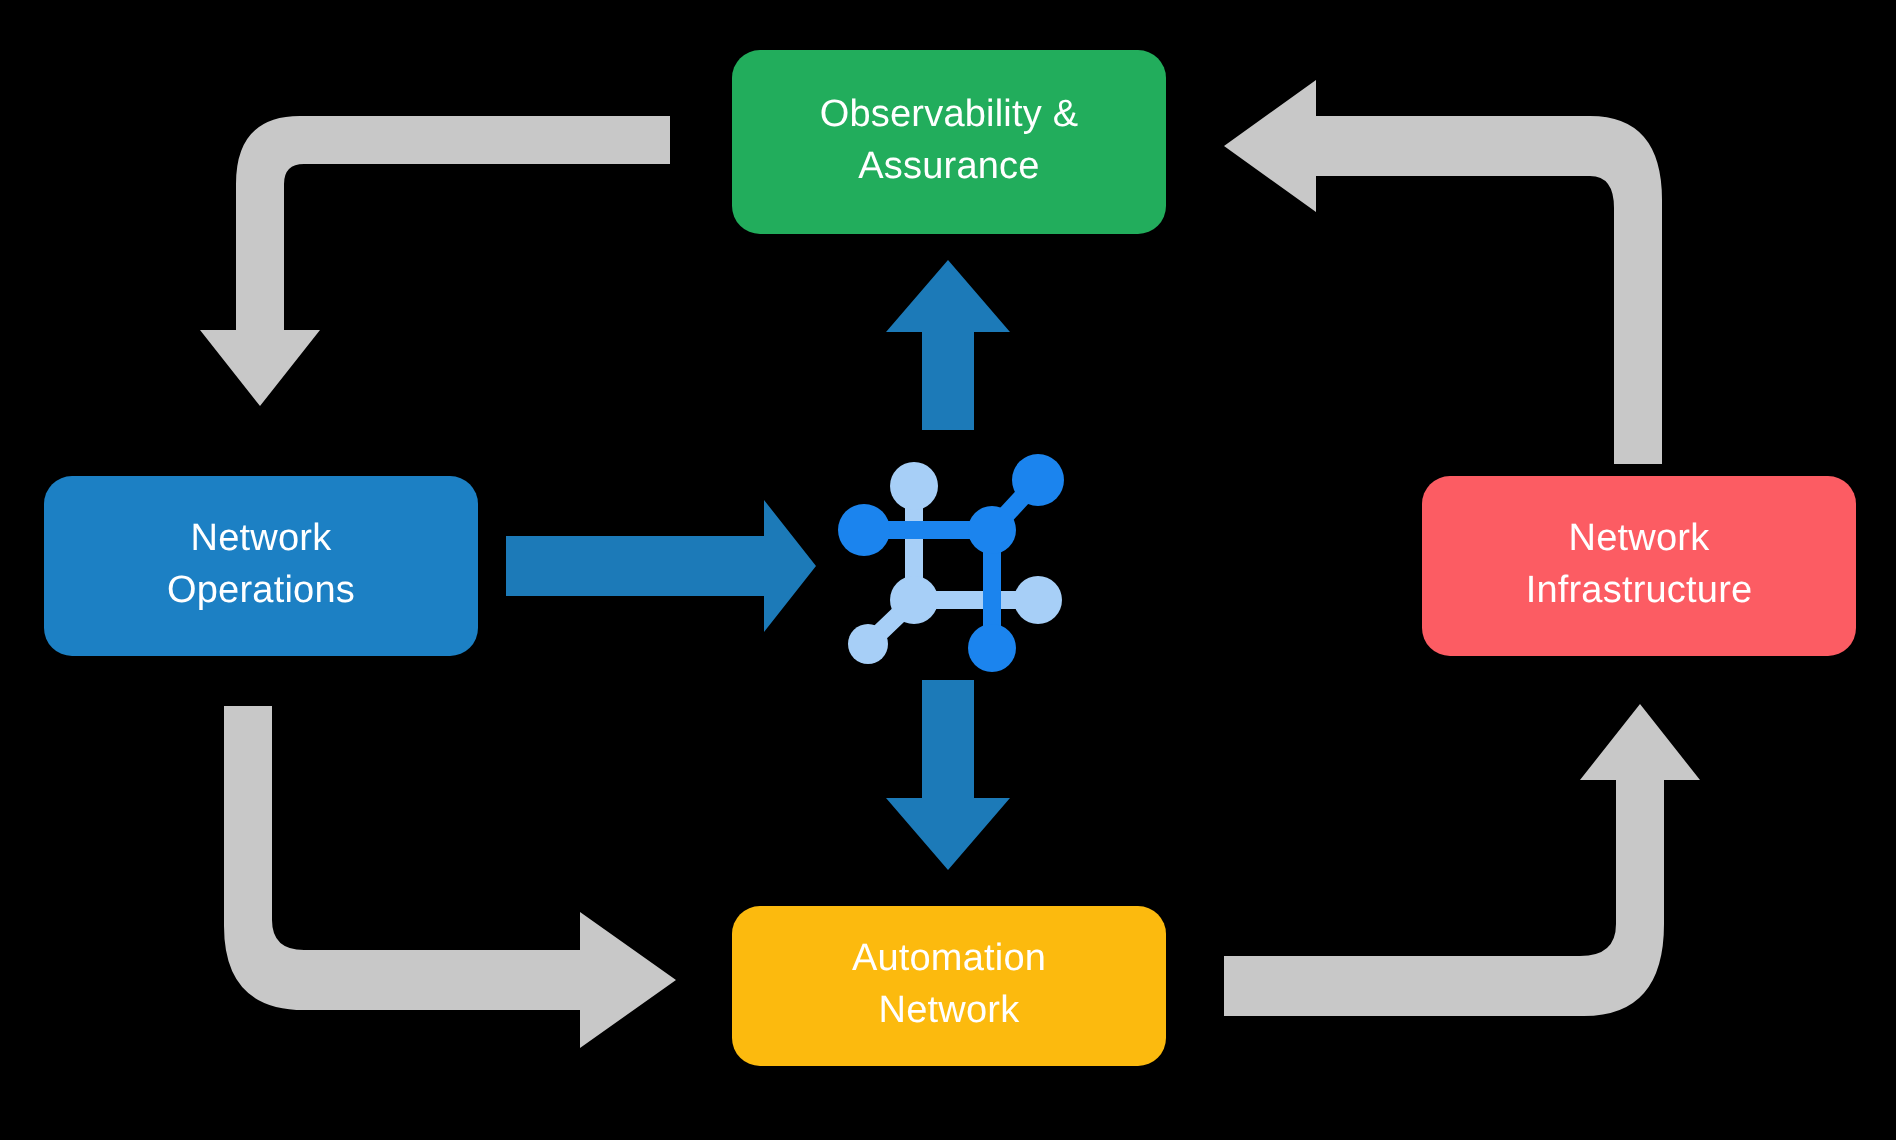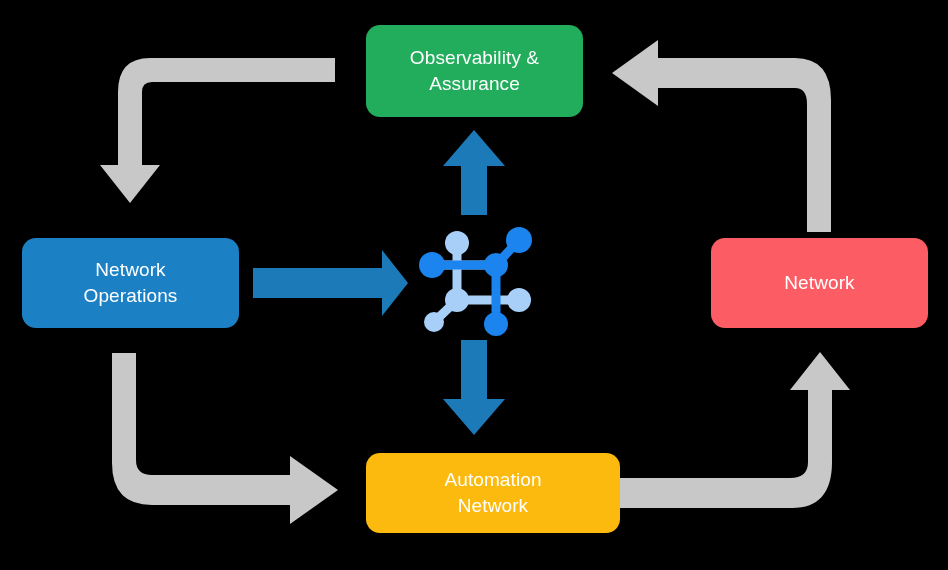--- a/index.html
+++ b/index.html
@@ -26,21 +26,21 @@
     font-size: 19px;
     line-height: 1.35;
     font-weight: 400;
     letter-spacing: 0.1px;
     box-sizing: border-box;
     padding: 4px 10px;
   }
   #box-observability { left: 366px; top: 25px;  width: 217px; height: 92px; background: #22AD5C; }
   #box-operations    { left: 22px;  top: 238px; width: 217px; height: 90px; background: #1C80C4; }
   #box-infrastructure{ left: 711px; top: 238px; width: 217px; height: 90px; background: #FC5C63; }
-  #box-automation    { left: 366px; top: 453px; width: 254px; height: 80px; background: #FCBA0E; }
+  #box-automation    { left: 366px; top: 453px; width: 217px; height: 80px; background: #FCBA0E; }
 
   .svg-layer {
     position: absolute;
     left: 0;
     top: 0;
     width: 948px;
     height: 570px;
   }
   .node-label { pointer-events: none; }
 </style>
@@ -105,20 +105,21 @@
   <div class="node-box" id="box-operations">
     <div class="node-label">
       <span>Network</span><br>
       <span>Operations</span>
     </div>
   </div>
 
   <div class="node-box" id="box-infrastructure">
     <div class="node-label">
       <span>Network</span><br>
+      <span>Infrastructure</span>
     </div>
   </div>
 
   <div class="node-box" id="box-automation">
     <div class="node-label">
       <span>Automation</span><br>
       <span>Network</span>
     </div>
   </div>
 

